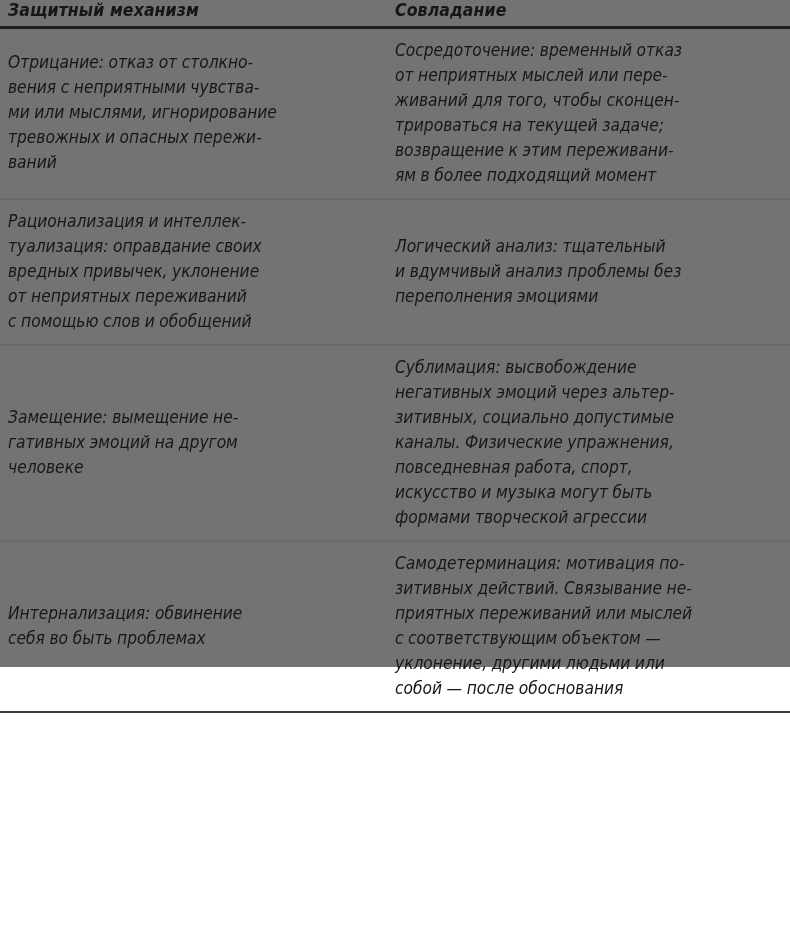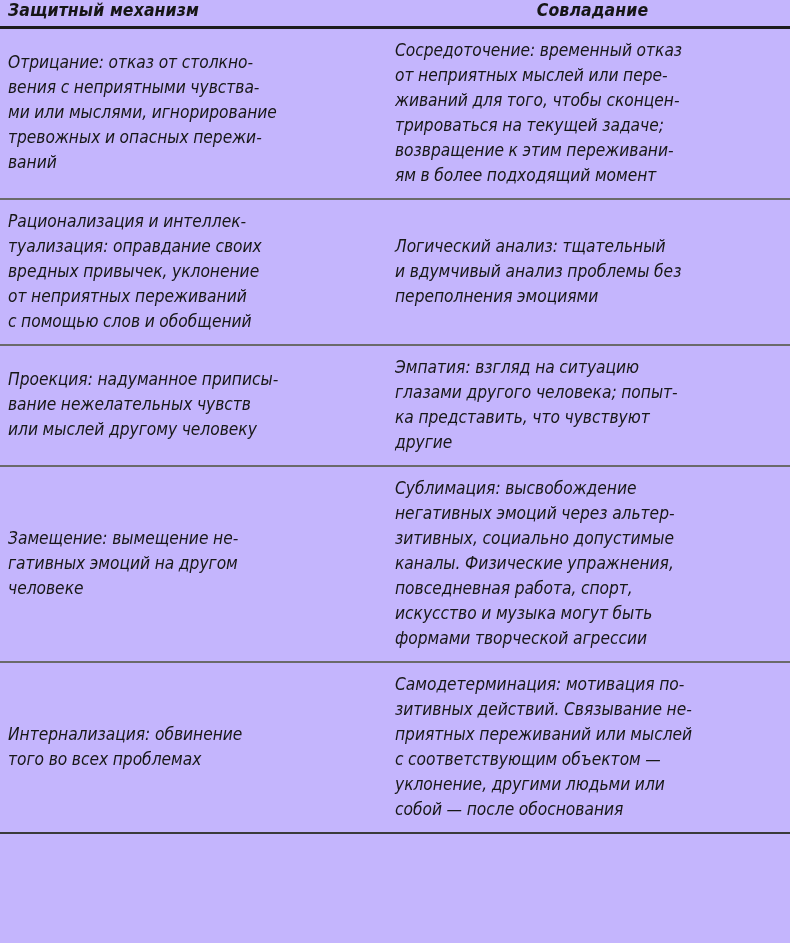--- a/index.html
+++ b/index.html
@@ -10,24 +10,24 @@
   body {
     width: 790px;
     height: 943px;
     font-family: "DejaVu Sans Condensed", "Liberation Sans Narrow", "Liberation Sans", sans-serif;
     color: #1a1a1a;
     overflow: hidden;
   }
 
   .table-root {
     width: 790px;
-    height: 943px;
+    height: 667px;
     box-sizing: border-box;
     position: relative;
-    background: #c4b5fd;
+    background: #737373;
   }
 
   table.defense-table {
     width: 790px;
     border-collapse: collapse;
     table-layout: fixed;
   }
 
   col.col-mechanism { width: 379px; }
   col.col-gap       { width: 8px;  }
@@ -39,21 +39,21 @@
     vertical-align: bottom;
     padding: 0 0 5px 0;
     font-style: italic;
     font-weight: bold;
     font-size: 17.5px;
     line-height: 1.18;
     letter-spacing: 0.1px;
     color: #161616;
   }
   thead th.th-mechanism { padding-left: 8px; }
-  thead th.th-coping    { padding-left: 8px; text-align: center; }
+  thead th.th-coping    { padding-left: 8px; }
   thead th.th-gap       { padding: 0; }
 
   thead tr.header-row {
     border-bottom: 3px solid #1d1d1d;
   }
 
   
   tbody tr.data-row {
     border-bottom: 2px solid #6a6a6a;
   }
@@ -131,34 +131,20 @@
 с помощью слов и обобщений</span>
         </td>
         <td class="cell-gap"></td>
         <td class="cell-coping">
           <span class="cell-text">Логический анализ: тщательный
 и вдумчивый анализ проблемы без
 переполнения эмоциями</span>
         </td>
       </tr>
 
-      <tr class="data-row">
-        <td class="cell-mechanism">
-          <span class="cell-text">Проекция: надуманное приписы-
-вание нежелательных чувств
-или мыслей другому человеку</span>
-        </td>
-        <td class="cell-gap"></td>
-        <td class="cell-coping">
-          <span class="cell-text">Эмпатия: взгляд на ситуацию
-глазами другого человека; попыт-
-ка представить, что чувствуют
-другие</span>
-        </td>
-      </tr>
 
       <tr class="data-row">
         <td class="cell-mechanism">
           <span class="cell-text">Замещение: вымещение не-
 гативных эмоций на другом
 человеке</span>
         </td>
         <td class="cell-gap"></td>
         <td class="cell-coping">
           <span class="cell-text">Сублимация: высвобождение
@@ -167,21 +153,21 @@
 каналы. Физические упражнения,
 повседневная работа, спорт,
 искусство и музыка могут быть
 формами творческой агрессии</span>
         </td>
       </tr>
 
       <tr class="data-row last-row">
         <td class="cell-mechanism">
           <span class="cell-text">Интернализация: обвинение
-того во всех проблемах</span>
+себя во быть проблемах</span>
         </td>
         <td class="cell-gap"></td>
         <td class="cell-coping">
           <span class="cell-text">Самодетерминация: мотивация по-
 зитивных действий. Связывание не-
 приятных переживаний или мыслей
 с соответствующим объектом —
 уклонение, другими людьми или
 собой — после обоснования</span>
         </td>

